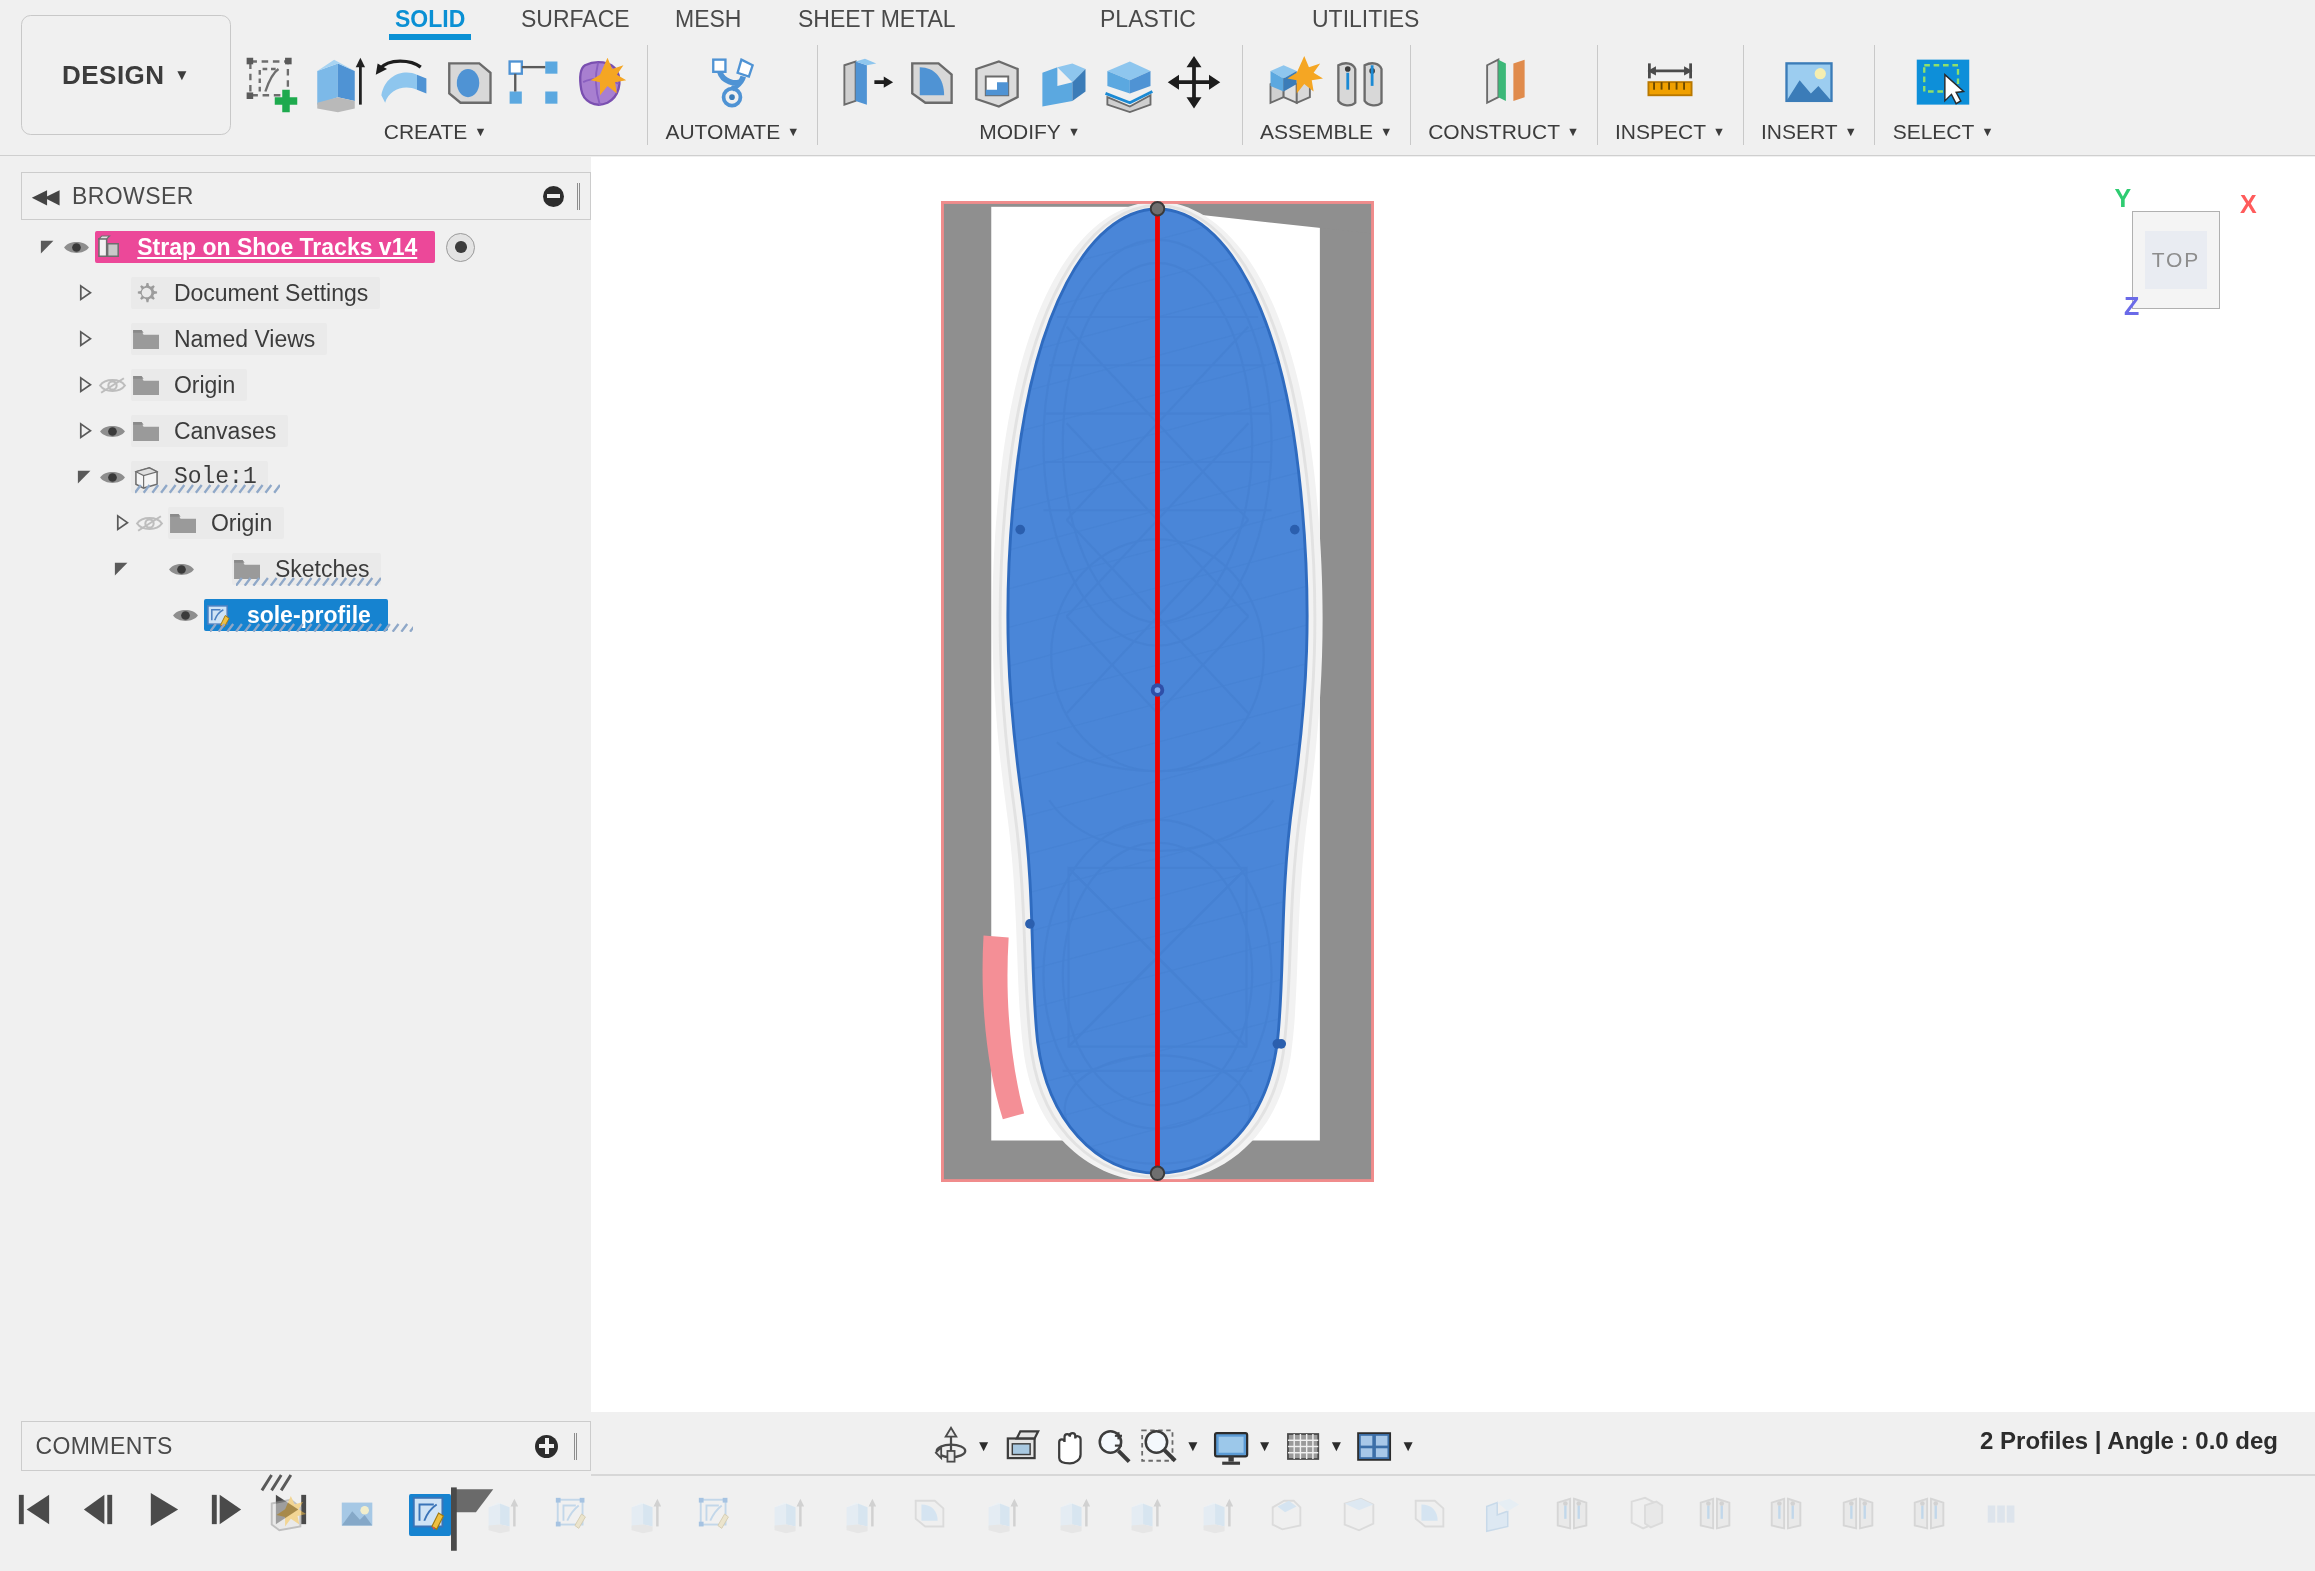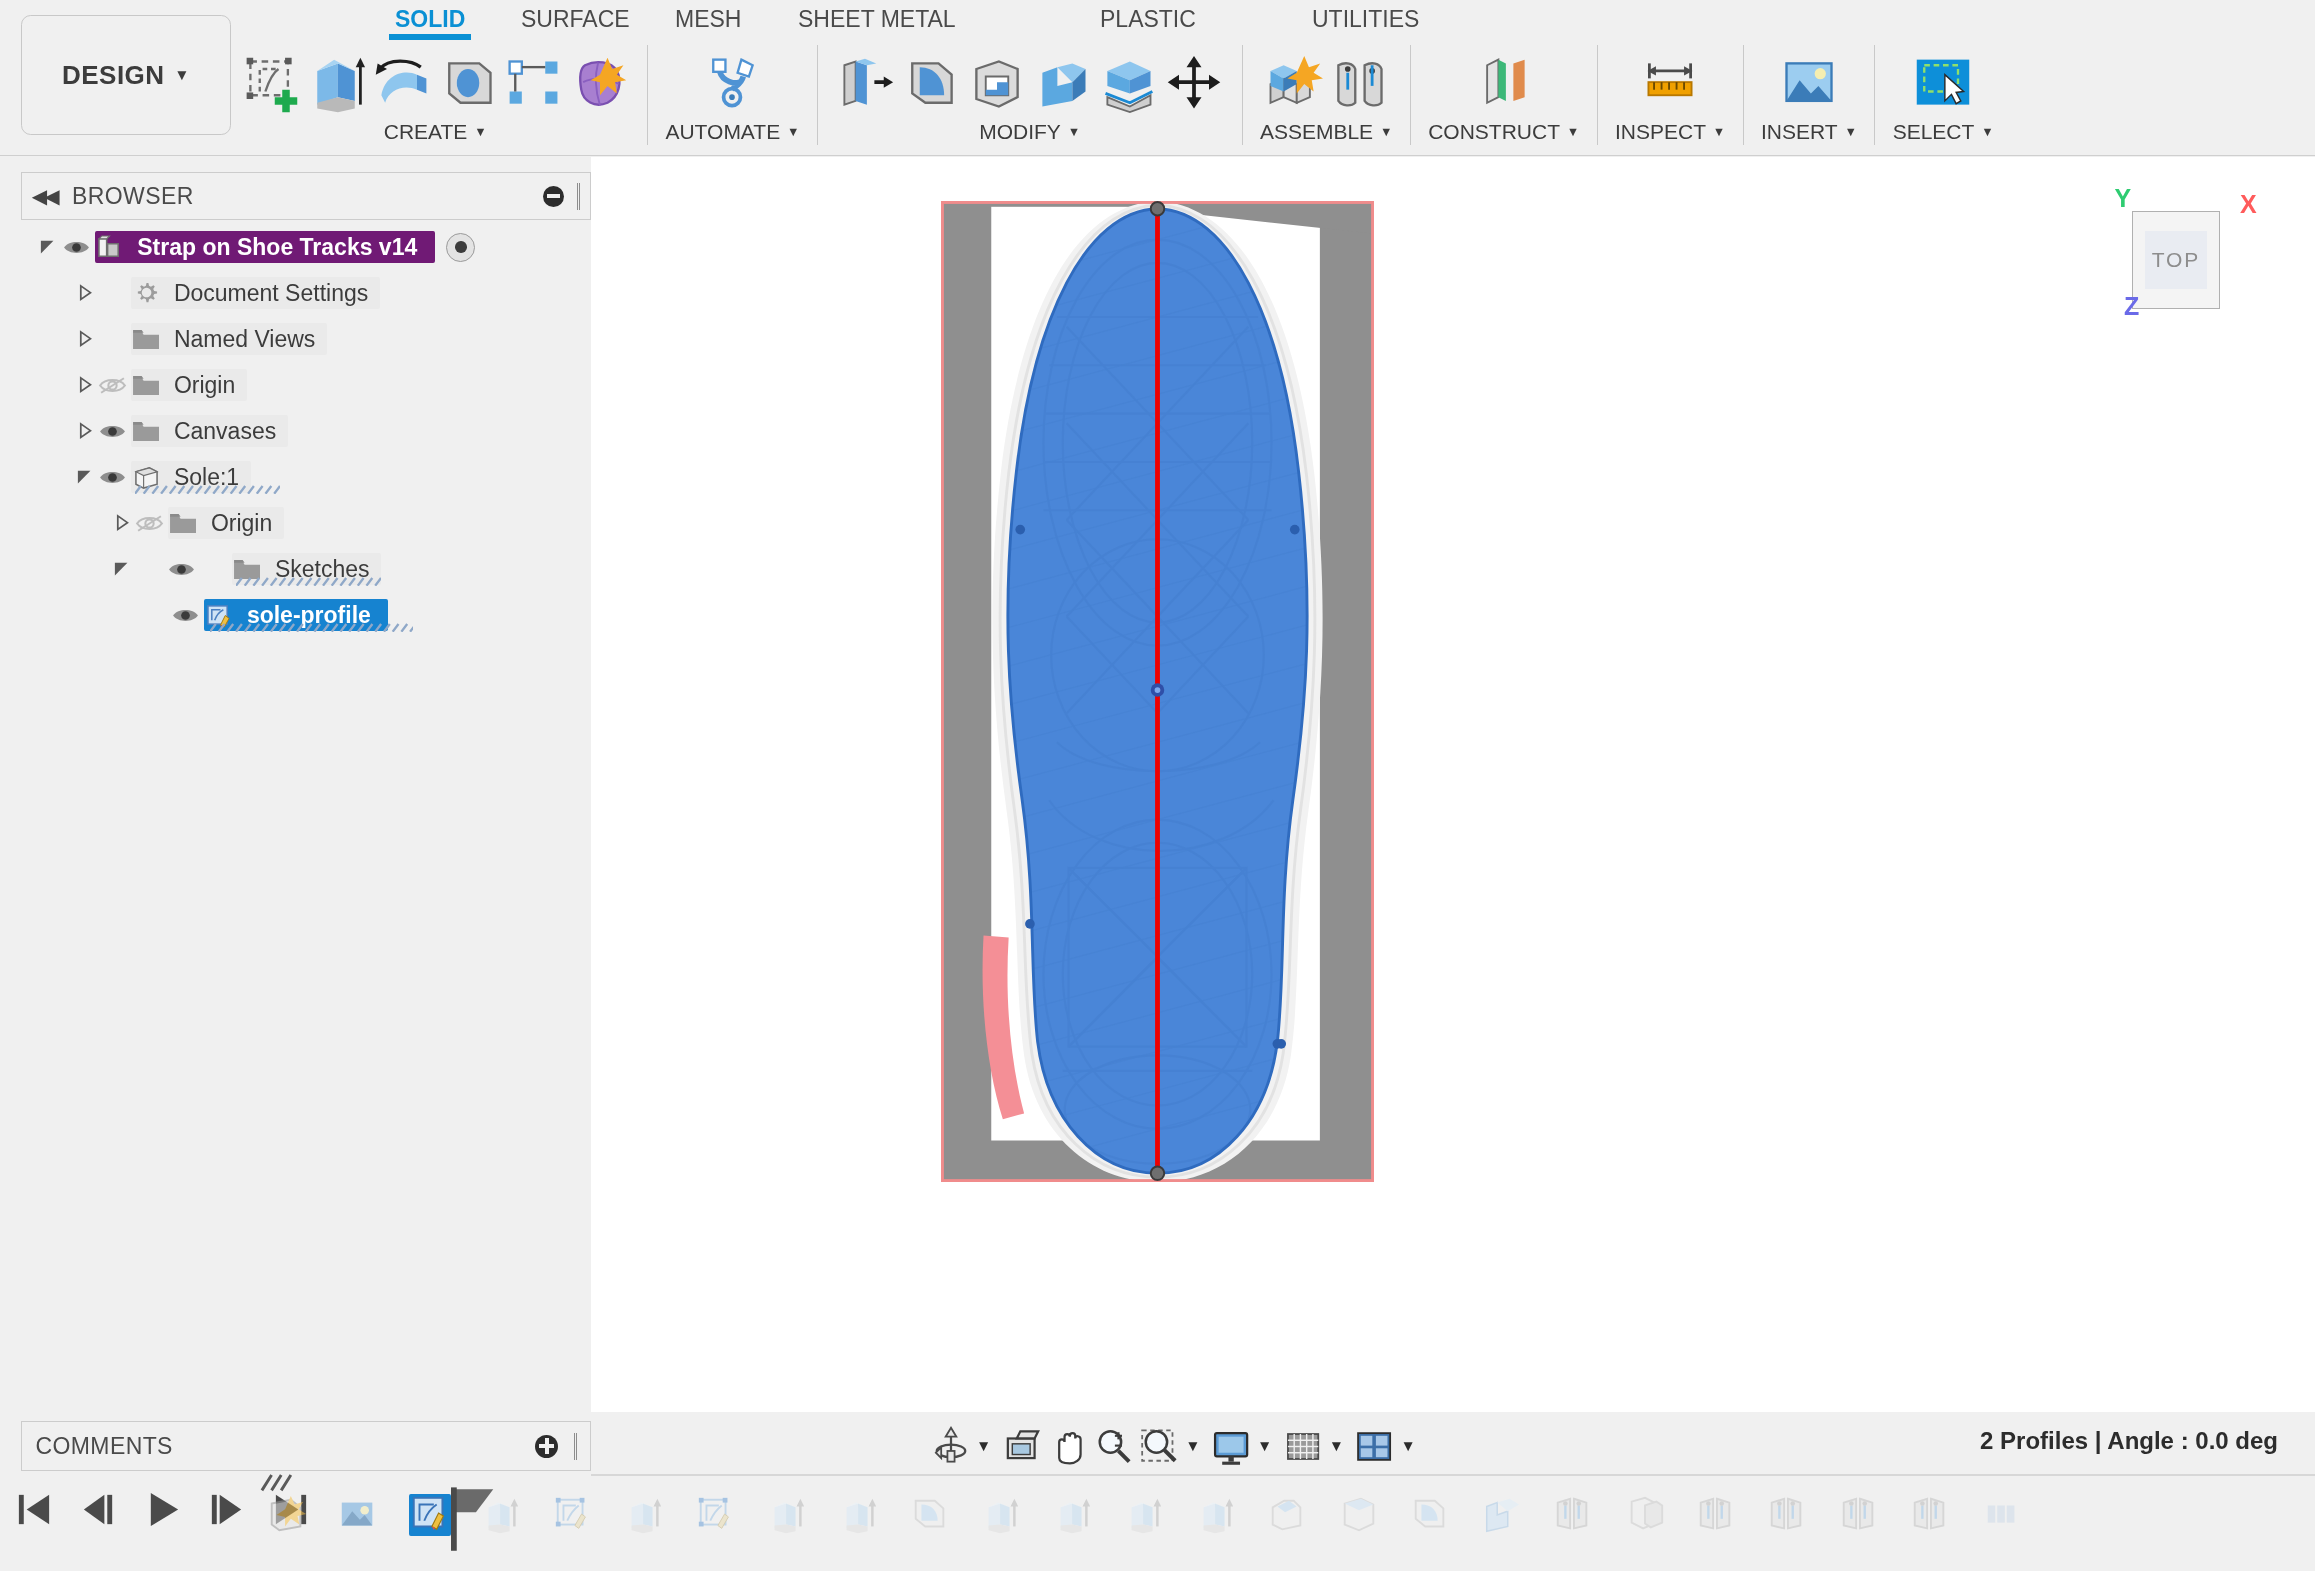--- a/index.html
+++ b/index.html
@@ -72,21 +72,21 @@
   #browser .minus {
     width:21px;height:21px;border-radius:50%;background:#2c2c2c;position:relative;cursor:pointer;
   }
   #browser .minus::after{content:"";position:absolute;left:3.9px;right:3.9px;top:8.7px;height:3.9px;background:#f0f0f0;}
   #browser .grip { width:2.9px;height:27px;border-left:1.9px solid #8d8d8d;border-right:1.9px solid #8d8d8d; margin-left:13.5px; cursor:col-resize;}
 
   #tree { position:absolute; left:21px; top:224px; width:570px; }
   .trow { display:flex; align-items:center; height:46px; font-size:23px; color:#3c3c3c; white-space:nowrap;}
   .eye { width:37px; display:flex; align-items:center; justify-content:center; cursor:pointer; flex:0 0 37px;}
   .tname { background:#eaeaea; padding:2.9px 11.6px 2.9px 0; display:flex; align-items:center; gap:11.6px; border-radius:1.9px; cursor:pointer;}
-  .tname.root { background:#701a75; color:#ffffff; font-weight:bold; padding-right:17.4px;}
+  .tname.root { background:#ec4899; color:#ffffff; font-weight:bold; padding-right:17.4px;text-decoration:underline;}
   .tname.sel  { background:#1683d0; color:#ffffff; font-weight:bold; padding-right:17.4px;}
   .ficon { width:31px; height:25px; flex:0 0 31px;}
   .radio { width:29px;height:29px;border-radius:50%;background:#e3e3e3;border:1.9px solid #9a9a9a;
            display:flex;align-items:center;justify-content:center; margin-left:11.6px; cursor:pointer;}
   .radio i { width:11.6px;height:11.6px;border-radius:50%;background:#3c3c3c; display:block;}
   .squig { position:absolute; height:9.7px; }
 
   
   #comments {
     position:absolute; left:21px; top:1421px; width:570px; height:50px;
@@ -467,21 +467,21 @@
       <div class="trow" style="padding-left: 54px;">
         <svg viewBox="0 0 20 20" width="19.3" height="19.3">
           <polygon points="3,4 16,4 3,17" fill="#5a5a5a"></polygon>
         </svg>
         <span class="eye">
           <svg viewBox="0 0 28 20" width="29" height="21">
             <path d="M2,10 C7,3 21,3 26,10 C21,17 7,17 2,10 Z" fill="#8e8e8e"></path>
             <circle cx="14" cy="10" r="4.2" fill="#3a3a3a"></circle>
           </svg>
         </span>
-        <span class="tname" style="position: relative;">
+        <span class="tname" style="position: relative; font-family: Liberation Mono, monospace;">
           <svg viewBox="0 0 32 26" class="ficon">
             <polygon points="5,7 19,3 27,7 27,20 13,24 5,20" fill="#f4f4f4" stroke="#6e6e6e" stroke-width="1.6"></polygon>
             <polygon points="5,7 19,3 27,7 13,11" fill="#e0e0e0" stroke="#6e6e6e" stroke-width="1.2"></polygon>
             <line x1="13" y1="11" x2="13" y2="24" stroke="#6e6e6e" stroke-width="1.2"></line>
           </svg>
           <span>Sole:1</span>
           <svg viewBox="0 0 150 10" width="145" height="9.7" class="squig" style="left: 3.9px; bottom: -1px; position: absolute;">
             <path d="M0,9 L6,1 M9,9 L15,1 M18,9 L24,1 M27,9 L33,1 M36,9 L42,1 M45,9 L51,1 M54,9 L60,1 M63,9 L69,1 M72,9 L78,1 M81,9 L87,1 M90,9 L96,1 M99,9 L105,1 M108,9 L114,1 M117,9 L123,1 M126,9 L132,1 M135,9 L141,1 M144,9 L150,1 " stroke="#8fa8c8" stroke-width="2.4" fill="none"></path>
           </svg>
         </span>

